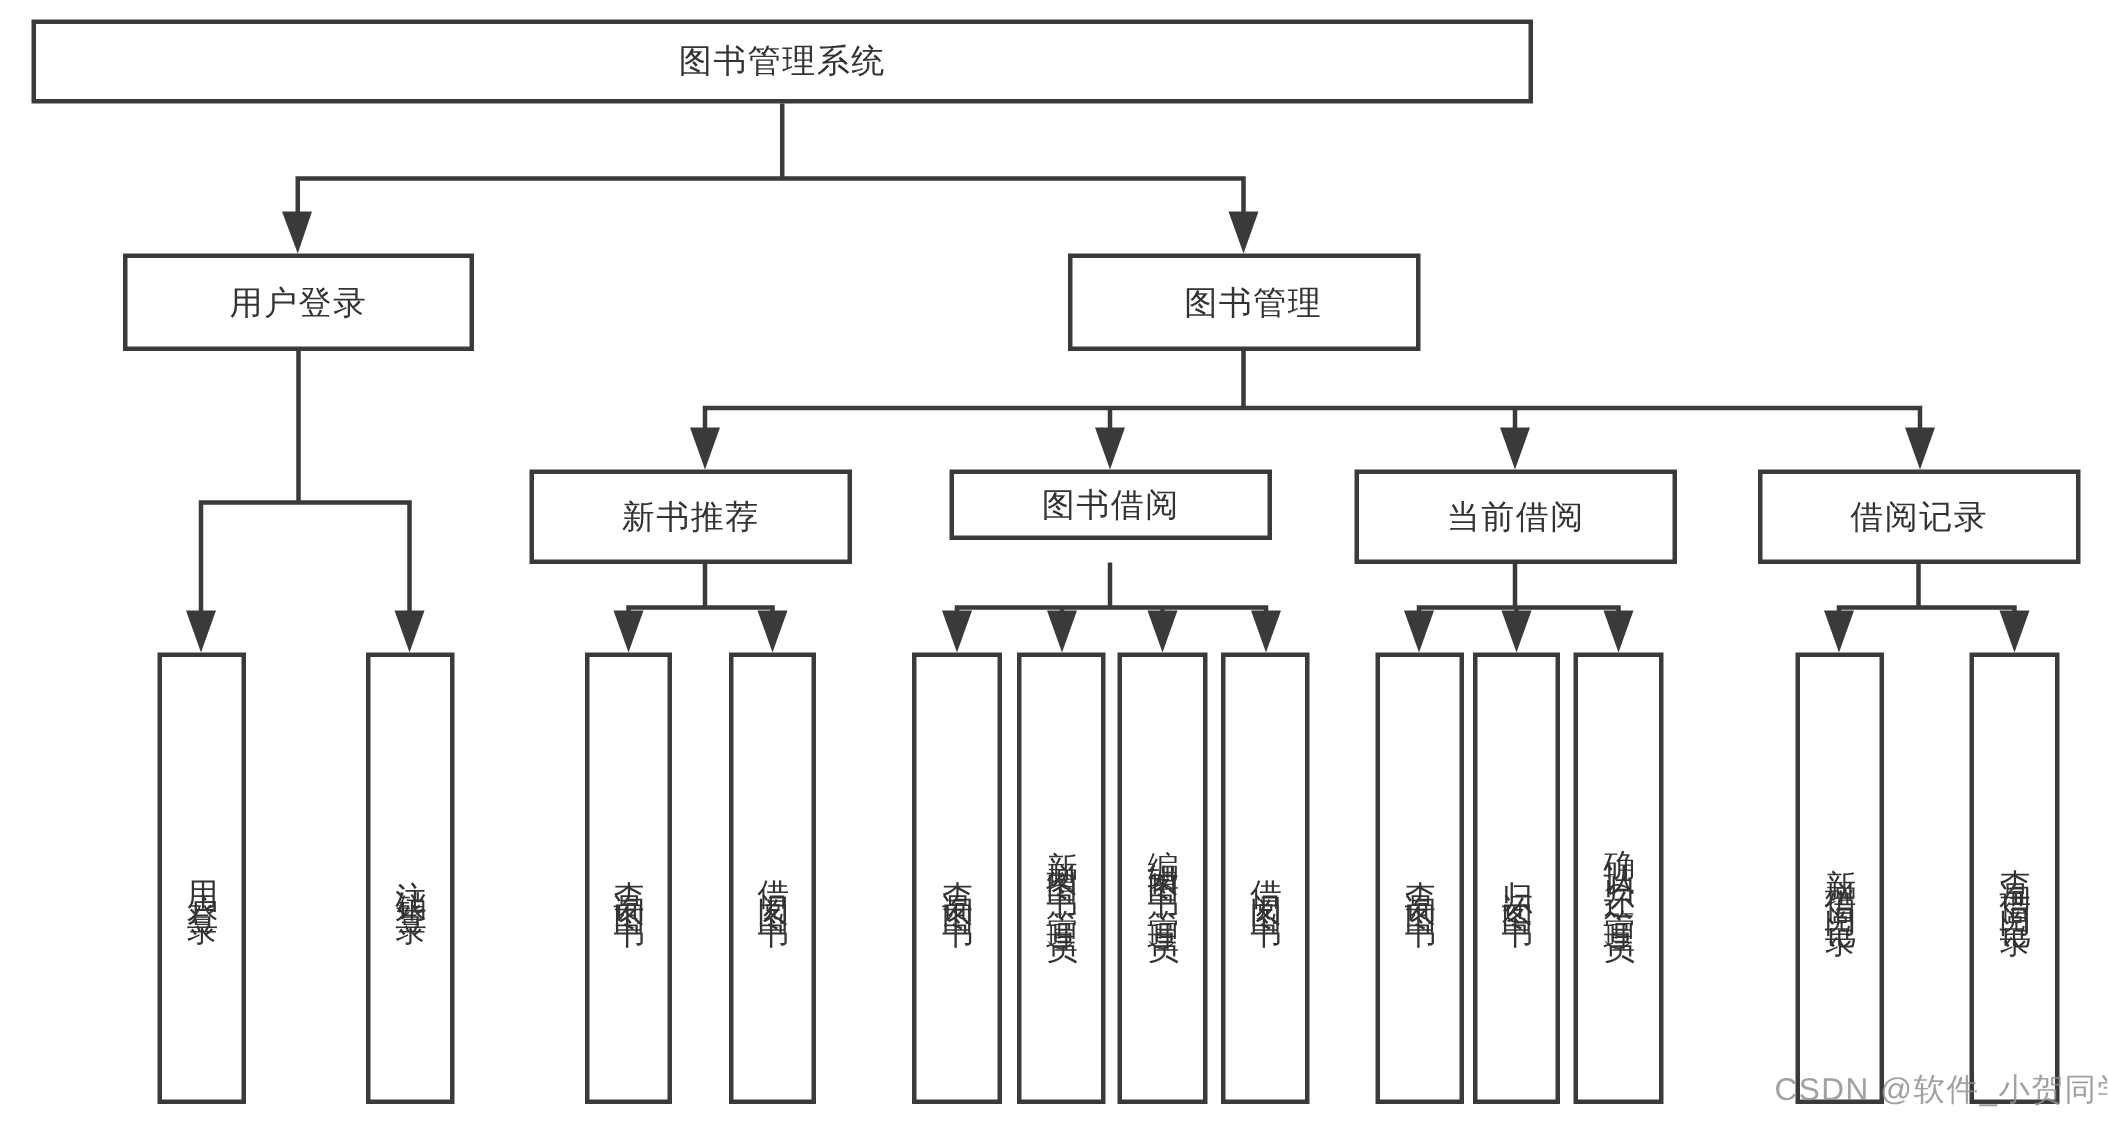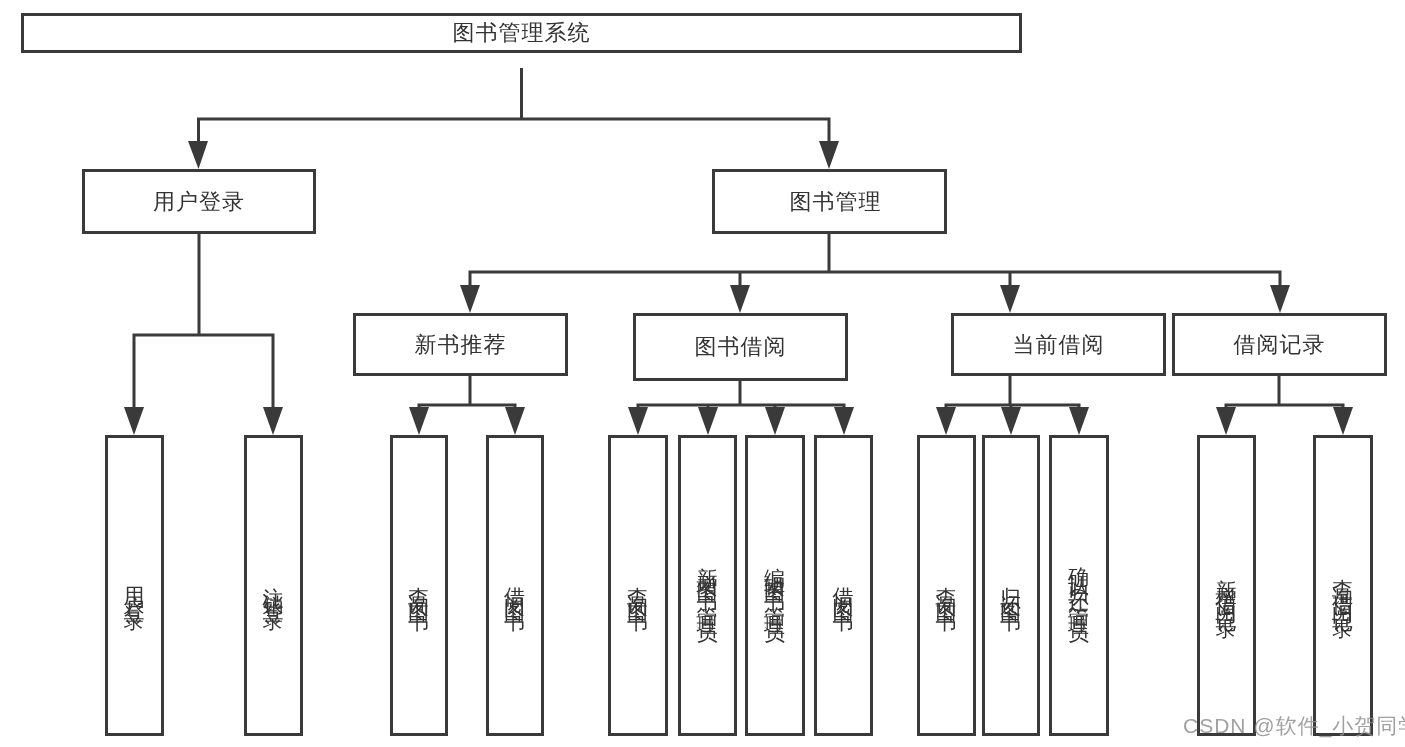--- a/index.html
+++ b/index.html
@@ -100,38 +100,38 @@
 
       <polygon points="936,407 956,407 946,435"></polygon>
       <polygon points="1001,407 1021,407 1011,435"></polygon>
       <polygon points="1069,407 1089,407 1079,435"></polygon>
 
       <polygon points="1216,407 1236,407 1226,435"></polygon>
       <polygon points="1333,407 1353,407 1343,435"></polygon>
     </g>
   </svg>
 
-  <div class="node h" style="left:21px; top:13px; width:1001px; height:40px;">
+  <div class="node h" style="left:21px; top:13px; width:1001px; height:56px;">
     <span>图书管理系统</span>
   </div>
 
   <div class="node h" style="left:82px; top:169px; width:234px; height:65px;">
     <span>用户登录</span>
   </div>
   <div class="node h" style="left:712px; top:169px; width:235px; height:65px;padding-left:12px;">
     <span>图书管理</span>
   </div>
 
   <div class="node h" style="left:353px; top:313px; width:215px; height:63px;">
     <span>新书推荐</span>
   </div>
-  <div class="node h" style="left:633px; top:313px; width:215px; height:68px;">
+  <div class="node h" style="left:633px; top:313px; width:215px; height:47px;">
     <span>图书借阅</span>
   </div>
-  <div class="node h" style="left:903px; top:313px; width:215px; height:63px;margin-left:48px;">
+  <div class="node h" style="left:903px; top:313px; width:215px; height:63px;">
     <span>当前借阅</span>
   </div>
   <div class="node h" style="left:1172px; top:313px; width:215px; height:63px;">
     <span>借阅记录</span>
   </div>
 
   <div class="node v" style="left:105px; top:435px; width:59px; height:301px;">
     <span>用户登录</span>
   </div>
   <div class="node v" style="left:244px; top:435px; width:59px; height:301px;">

